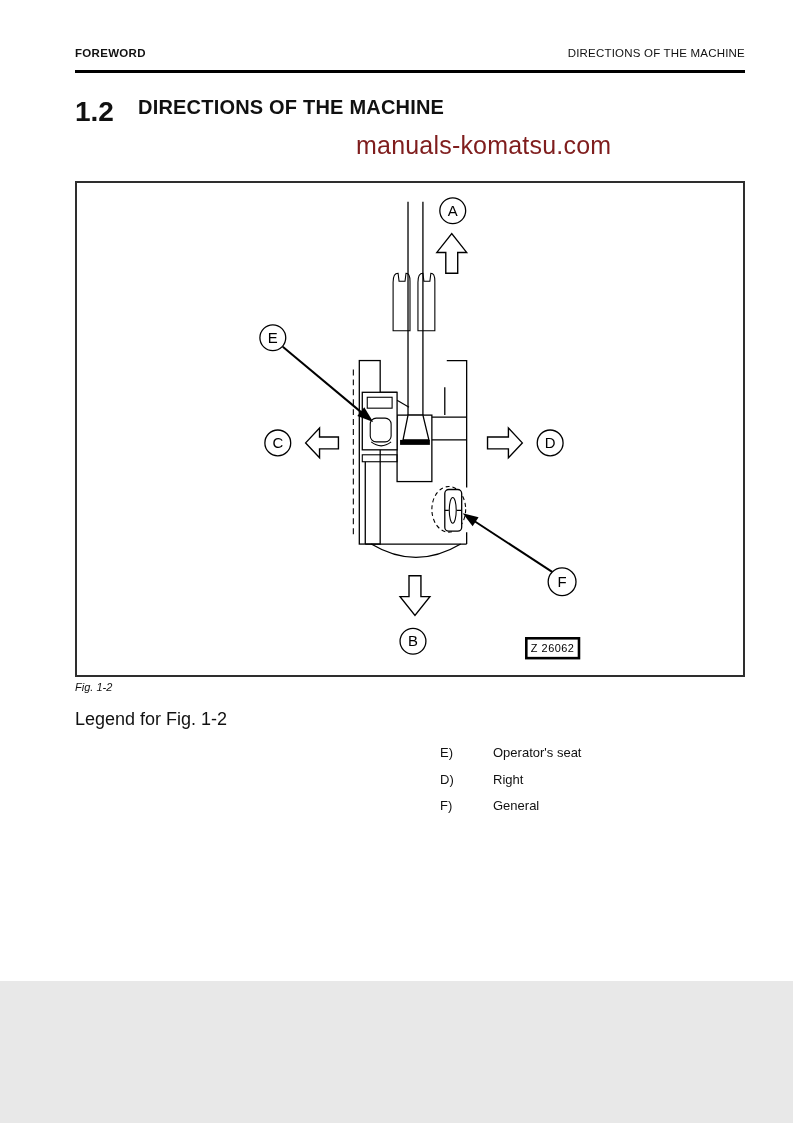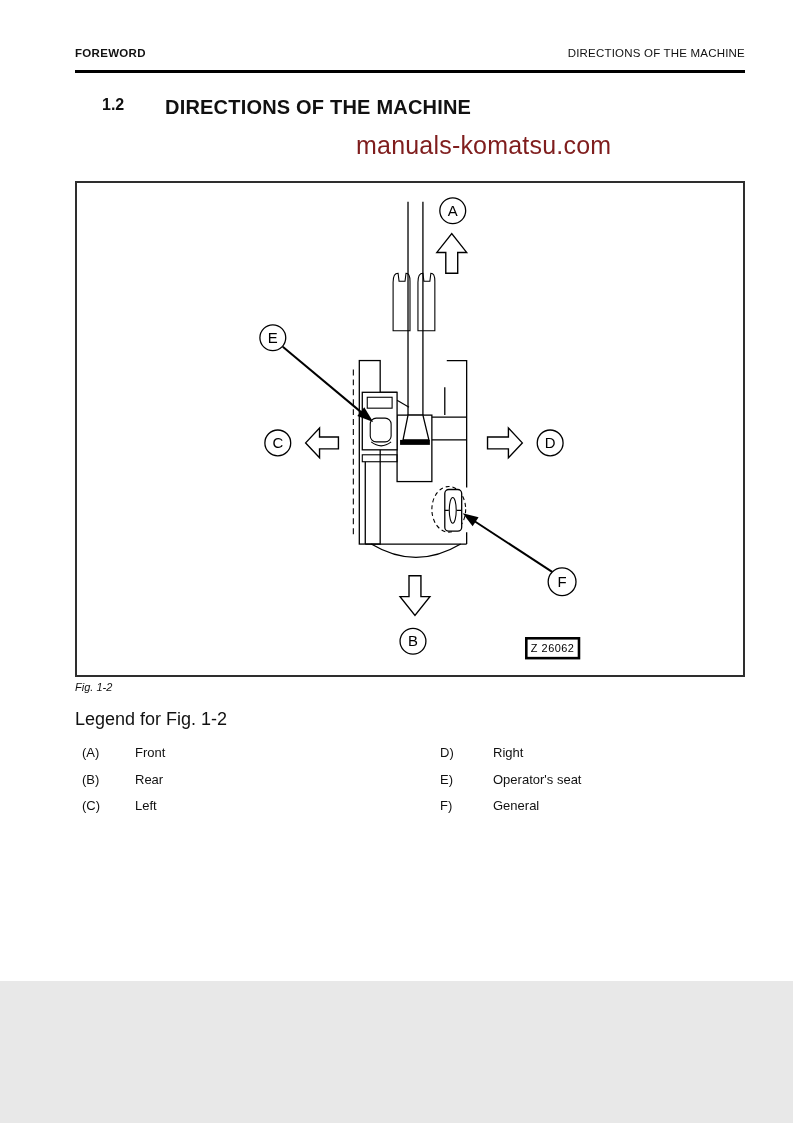--- a/index.html
+++ b/index.html
@@ -8,21 +8,21 @@
     margin:0 auto;overflow:hidden;
     font-family:"Liberation Sans","DejaVu Sans",sans-serif;color:#111;
   }
   .abs{position:absolute;}
   
   .hdr-left{left:75px;top:47px;font-size:11.5px;font-weight:bold;letter-spacing:.3px;}
   .hdr-right{right:48px;top:47px;font-size:11.5px;letter-spacing:.2px;}
   .hdr-rule{left:75px;top:70px;width:670px;height:3px;background:#000;}
   
   .title-row{left:75px;top:96px;width:670px;display:flex;align-items:flex-start;}
-  .title-num{font-size:16px;font-weight:bold;width:63px;margin-left:27px;}
+  .title-num{font-size:28px;font-weight:bold;width:63px;}
   .title-text{font-size:20px;font-weight:bold;letter-spacing:.2px;}
   .watermark{left:356px;top:131px;font-size:25px;color:#7f1d1d;letter-spacing:.2px;}
   
   .figure-frame{left:75px;top:181px;width:670px;height:496px;border:2px solid #2e2e2e;box-sizing:border-box;background:#fff;}
   .figure-frame svg{display:block;width:100%;height:100%;}
   .fig-caption{left:75px;top:681px;font-size:11px;font-style:italic;}
   .legend-heading{left:75px;top:709px;font-size:18px;}
   
   .legend-col{top:740px;font-size:13px;line-height:26.6px;}
   .legend-col.left{left:82px;}
@@ -140,38 +140,27 @@
       <g>
         <rect class="zbox" x="452" y="459" width="53" height="20"></rect>
         <text class="ztext" x="478.5" y="473">Z 26062</text>
       </g>
     </svg>
   </div>
 
   <div class="abs fig-caption">Fig. 1-2</div>
   <div class="abs legend-heading">Legend for Fig. 1-2</div>
 
-  <div class="abs legend-col left">
-    <div class="legend-row">
-      <span class="legend-key">(A)</span><span>Front</span>
-    </div>
-    <div class="legend-row">
-      <span class="legend-key">(B)</span><span>Rear</span>
-    </div>
-    <div class="legend-row">
-      <span class="legend-key">(C)</span><span>Left</span>
-    </div>
-  </div>
 
   <div class="abs legend-col right">
     <div class="legend-row">
-      <span class="legend-key">D)</span><span>Right</span>
+      <span class="legend-key">E)</span><span>Operator's seat</span>
     </div>
     <div class="legend-row">
-      <span class="legend-key">E)</span><span>Operator's seat</span>
+      <span class="legend-key">D)</span><span>Right</span>
     </div>
     <div class="legend-row">
       <span class="legend-key">F)</span><span>General</span>
     </div>
   </div>
 
 
   <div class="abs footer-page">1 - 3</div>
 
 </div>

